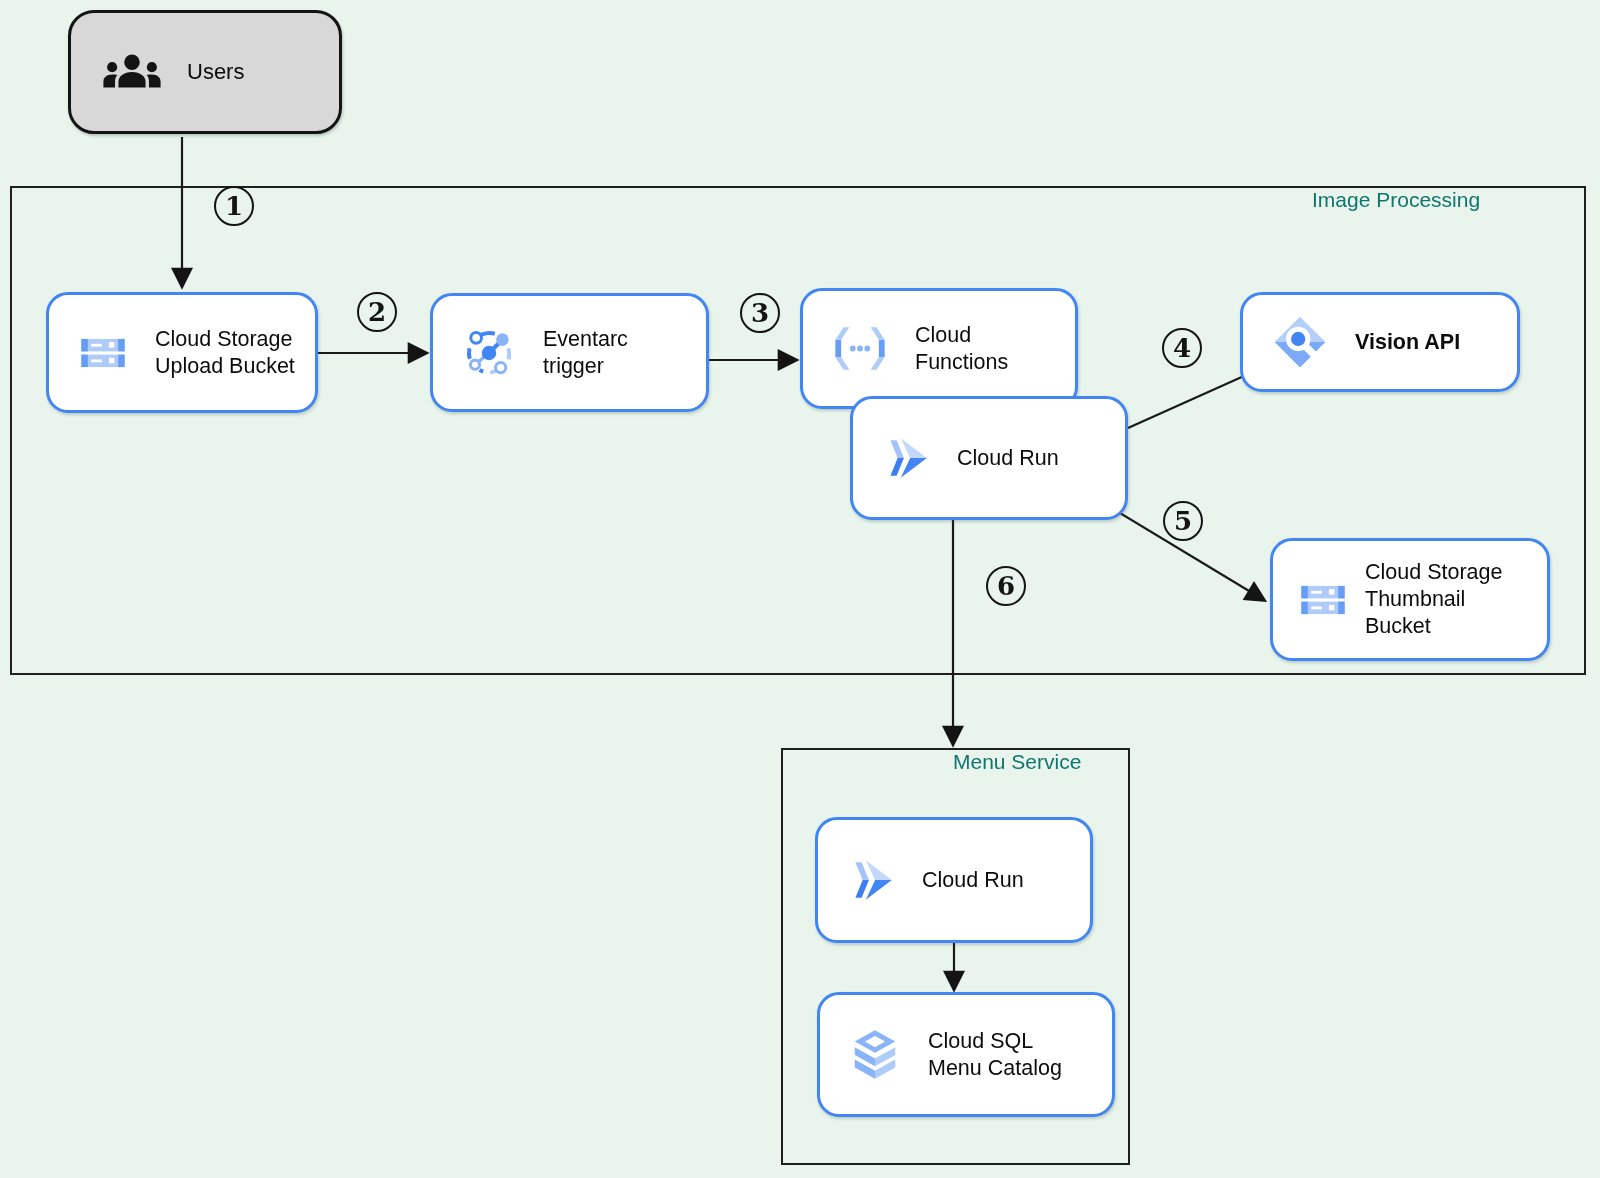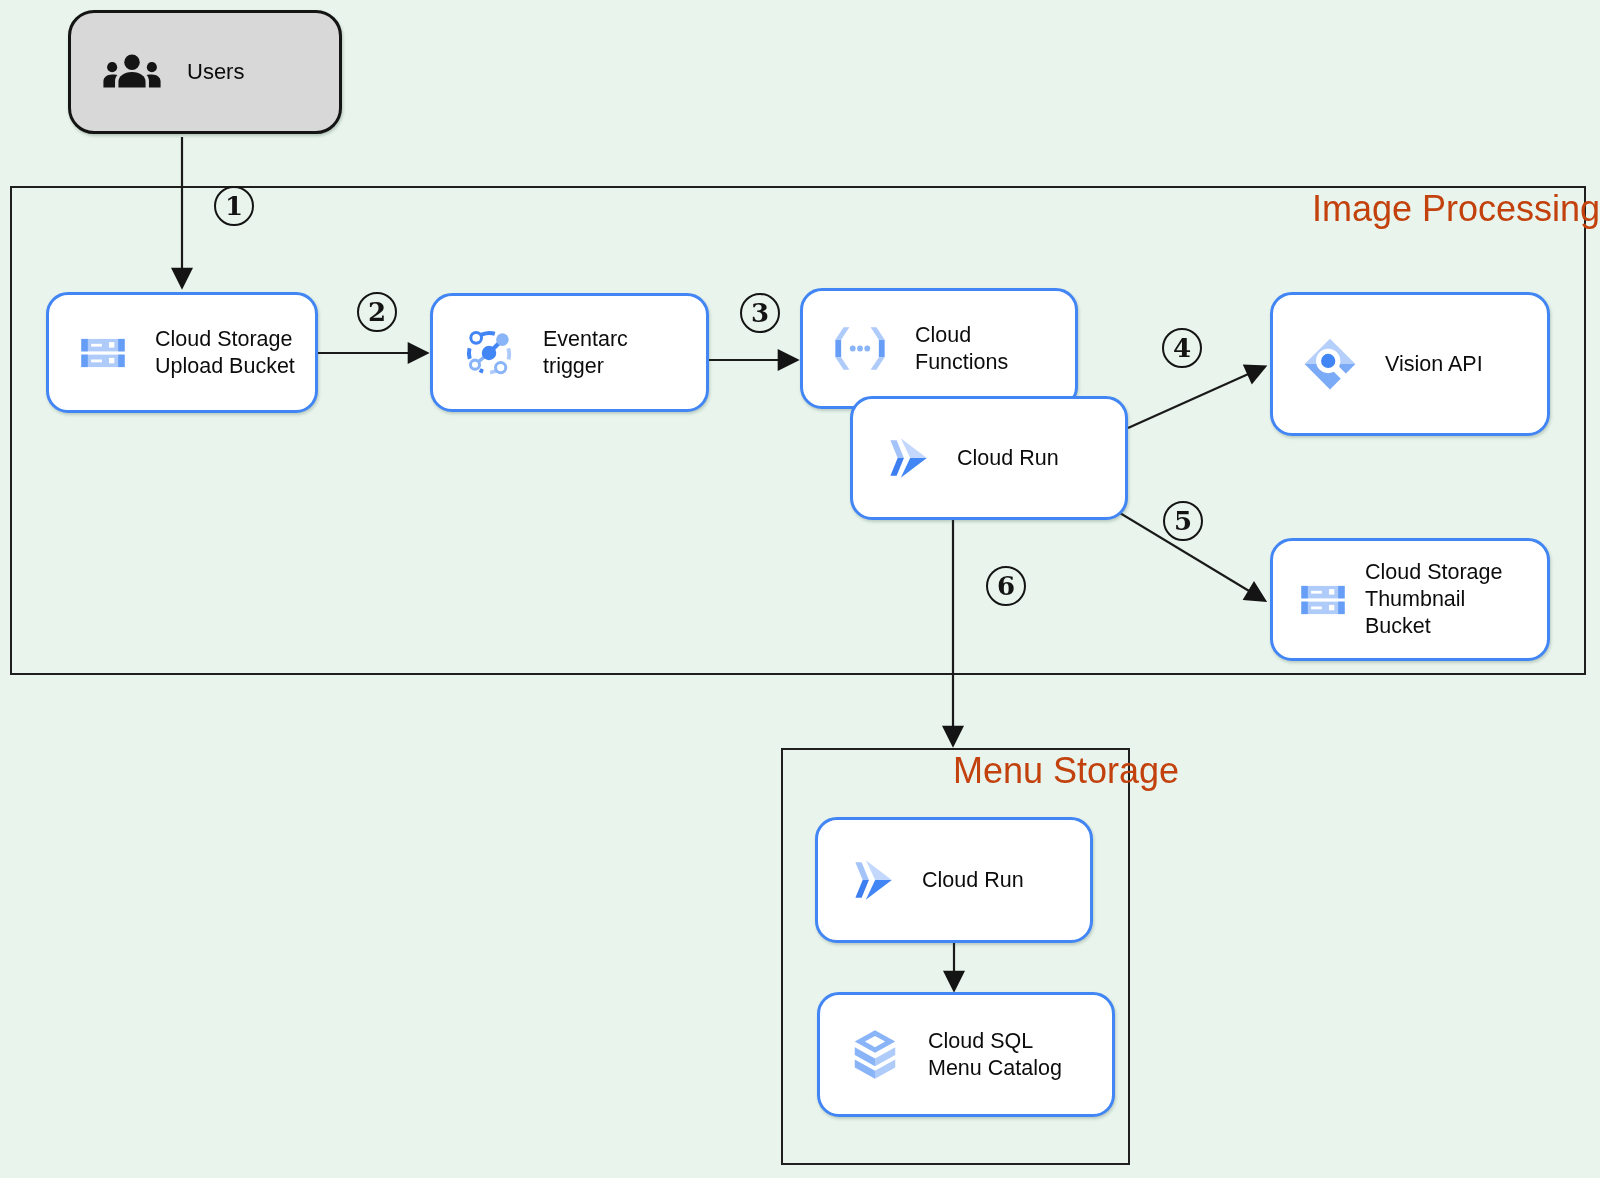--- a/index.html
+++ b/index.html
@@ -8,21 +8,21 @@
     background:#e8f4ec;
     font-family:"Liberation Sans", sans-serif;
     position:relative;overflow:hidden;
   }
   .canvas{position:absolute;inset:0;}
   .group-box{
     position:absolute;border:2px solid #1f1f1f;background:transparent;
     box-sizing:border-box;z-index:1;
   }
   .group-title{
-    position:absolute;font-size:36px;color:#c2410c;z-index:6;white-space:nowrap;
+    position:absolute;font-size:21px;color:#0f766e;z-index:6;white-space:nowrap;
   }
   .arrow-layer{position:absolute;left:0;top:0;z-index:2;}
   .node{
     position:absolute;background:#ffffff;border:3px solid #4285f4;
     border-radius:22px;box-sizing:border-box;
     display:flex;align-items:center;gap:26px;padding:0 14px 0 28px;
     box-shadow:1px 2px 3px rgba(60,90,70,0.25);z-index:3;
   }
   .node.overlap{z-index:4;}
   .node .label{
@@ -46,21 +46,21 @@
 </style>
 </head>
 <body>
 
 <div class="canvas">
 
   <div class="group-box" style="left:10px;top:186px;width:1576px;height:489px;"></div>
   <span class="group-title" style="left:1312px;top:188px;">Image Processing</span>
 
   <div class="group-box" style="left:781px;top:748px;width:349px;height:417px;"></div>
-  <span class="group-title" style="left:953px;top:750px;">Menu Storage</span>
+  <span class="group-title" style="left:953px;top:750px;">Menu Service</span>
 
   <svg class="arrow-layer" width="1600" height="1178" viewBox="0 0 1600 1178">
     <defs>
       <marker id="ah" viewBox="0 0 12 12" refX="10" refY="6" markerWidth="26" markerHeight="22" markerUnits="userSpaceOnUse" orient="auto">
         <path d="M0,0 L12,6 L0,12 Z" fill="#141414"></path>
       </marker>
     </defs>
     <g stroke="#1a1a1a" stroke-width="2.2" fill="none">
       <line x1="182" y1="137" x2="182" y2="286" marker-end="url(#ah)"></line>
       <line x1="318" y1="353" x2="426" y2="353" marker-end="url(#ah)"></line>
@@ -154,21 +154,21 @@
       <g>
         <path d="M9,7 L15,7 L22,24 L16,24 Z" fill="#a3c3f9"></path>
         <path d="M16,24 L22,24 L15,41 L9,41 Z" fill="#3d7ef0"></path>
         <path d="M19,5 L44,24 L28,24 Z" fill="#c3d8fc"></path>
         <path d="M28,24 L44,24 L19,43 Z" fill="#4285f4"></path>
       </g>
     </svg>
     <span class="label">Cloud Run</span>
   </div>
 
-  <div class="node" style="left:1270px;top:292px;width:280px;height:144px;">
+  <div class="node" style="left:1240px;top:292px;width:280px;height:100px;font-weight:bold;">
     <svg class="icon" width="58" height="58" viewBox="0 0 48 48">
       <g>
         <path d="M24,3 L45,24 L3,24 Z" fill="#b5cffb"></path>
         <path d="M3,24 L45,24 L24,45 Z" fill="#7baaf7"></path>
         <line x1="28" y1="27" x2="38" y2="37" stroke="#ffffff" stroke-width="6" stroke-linecap="round"></line>
         <circle cx="22.5" cy="21.5" r="8" fill="#4285f4" stroke="#ffffff" stroke-width="4.2"></circle>
       </g>
     </svg>
     <span class="label">Vision API</span>
   </div>

